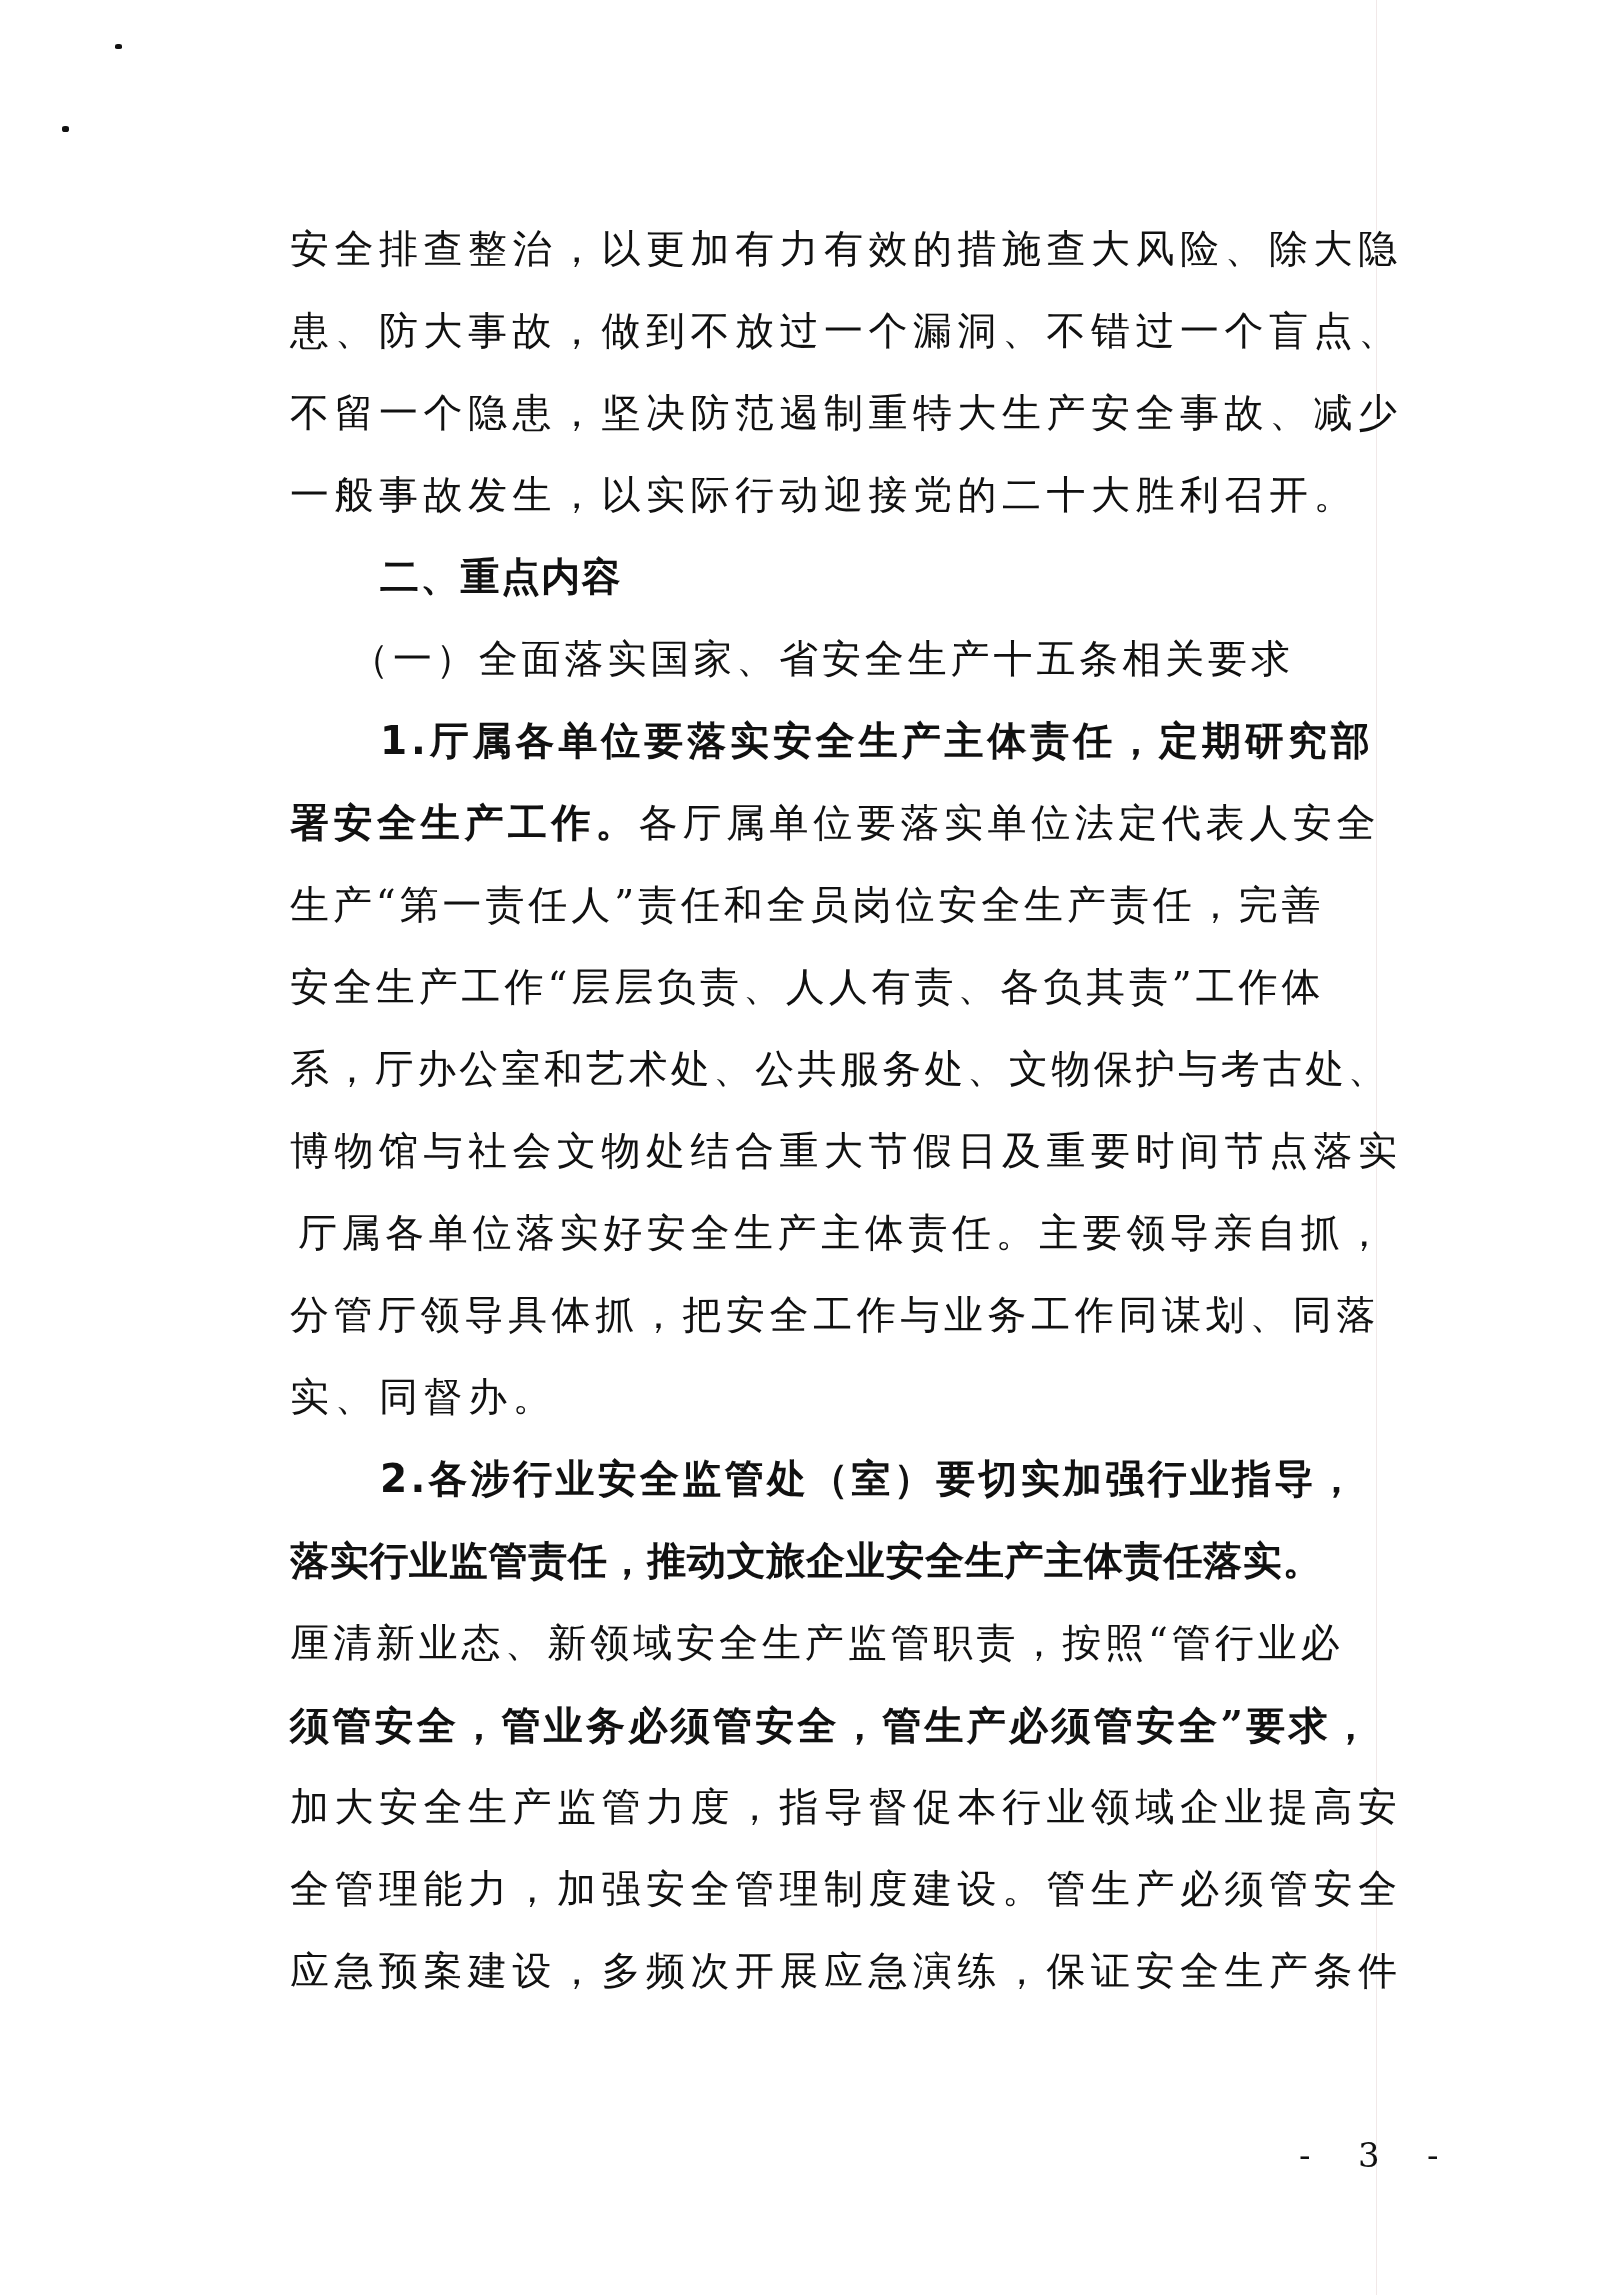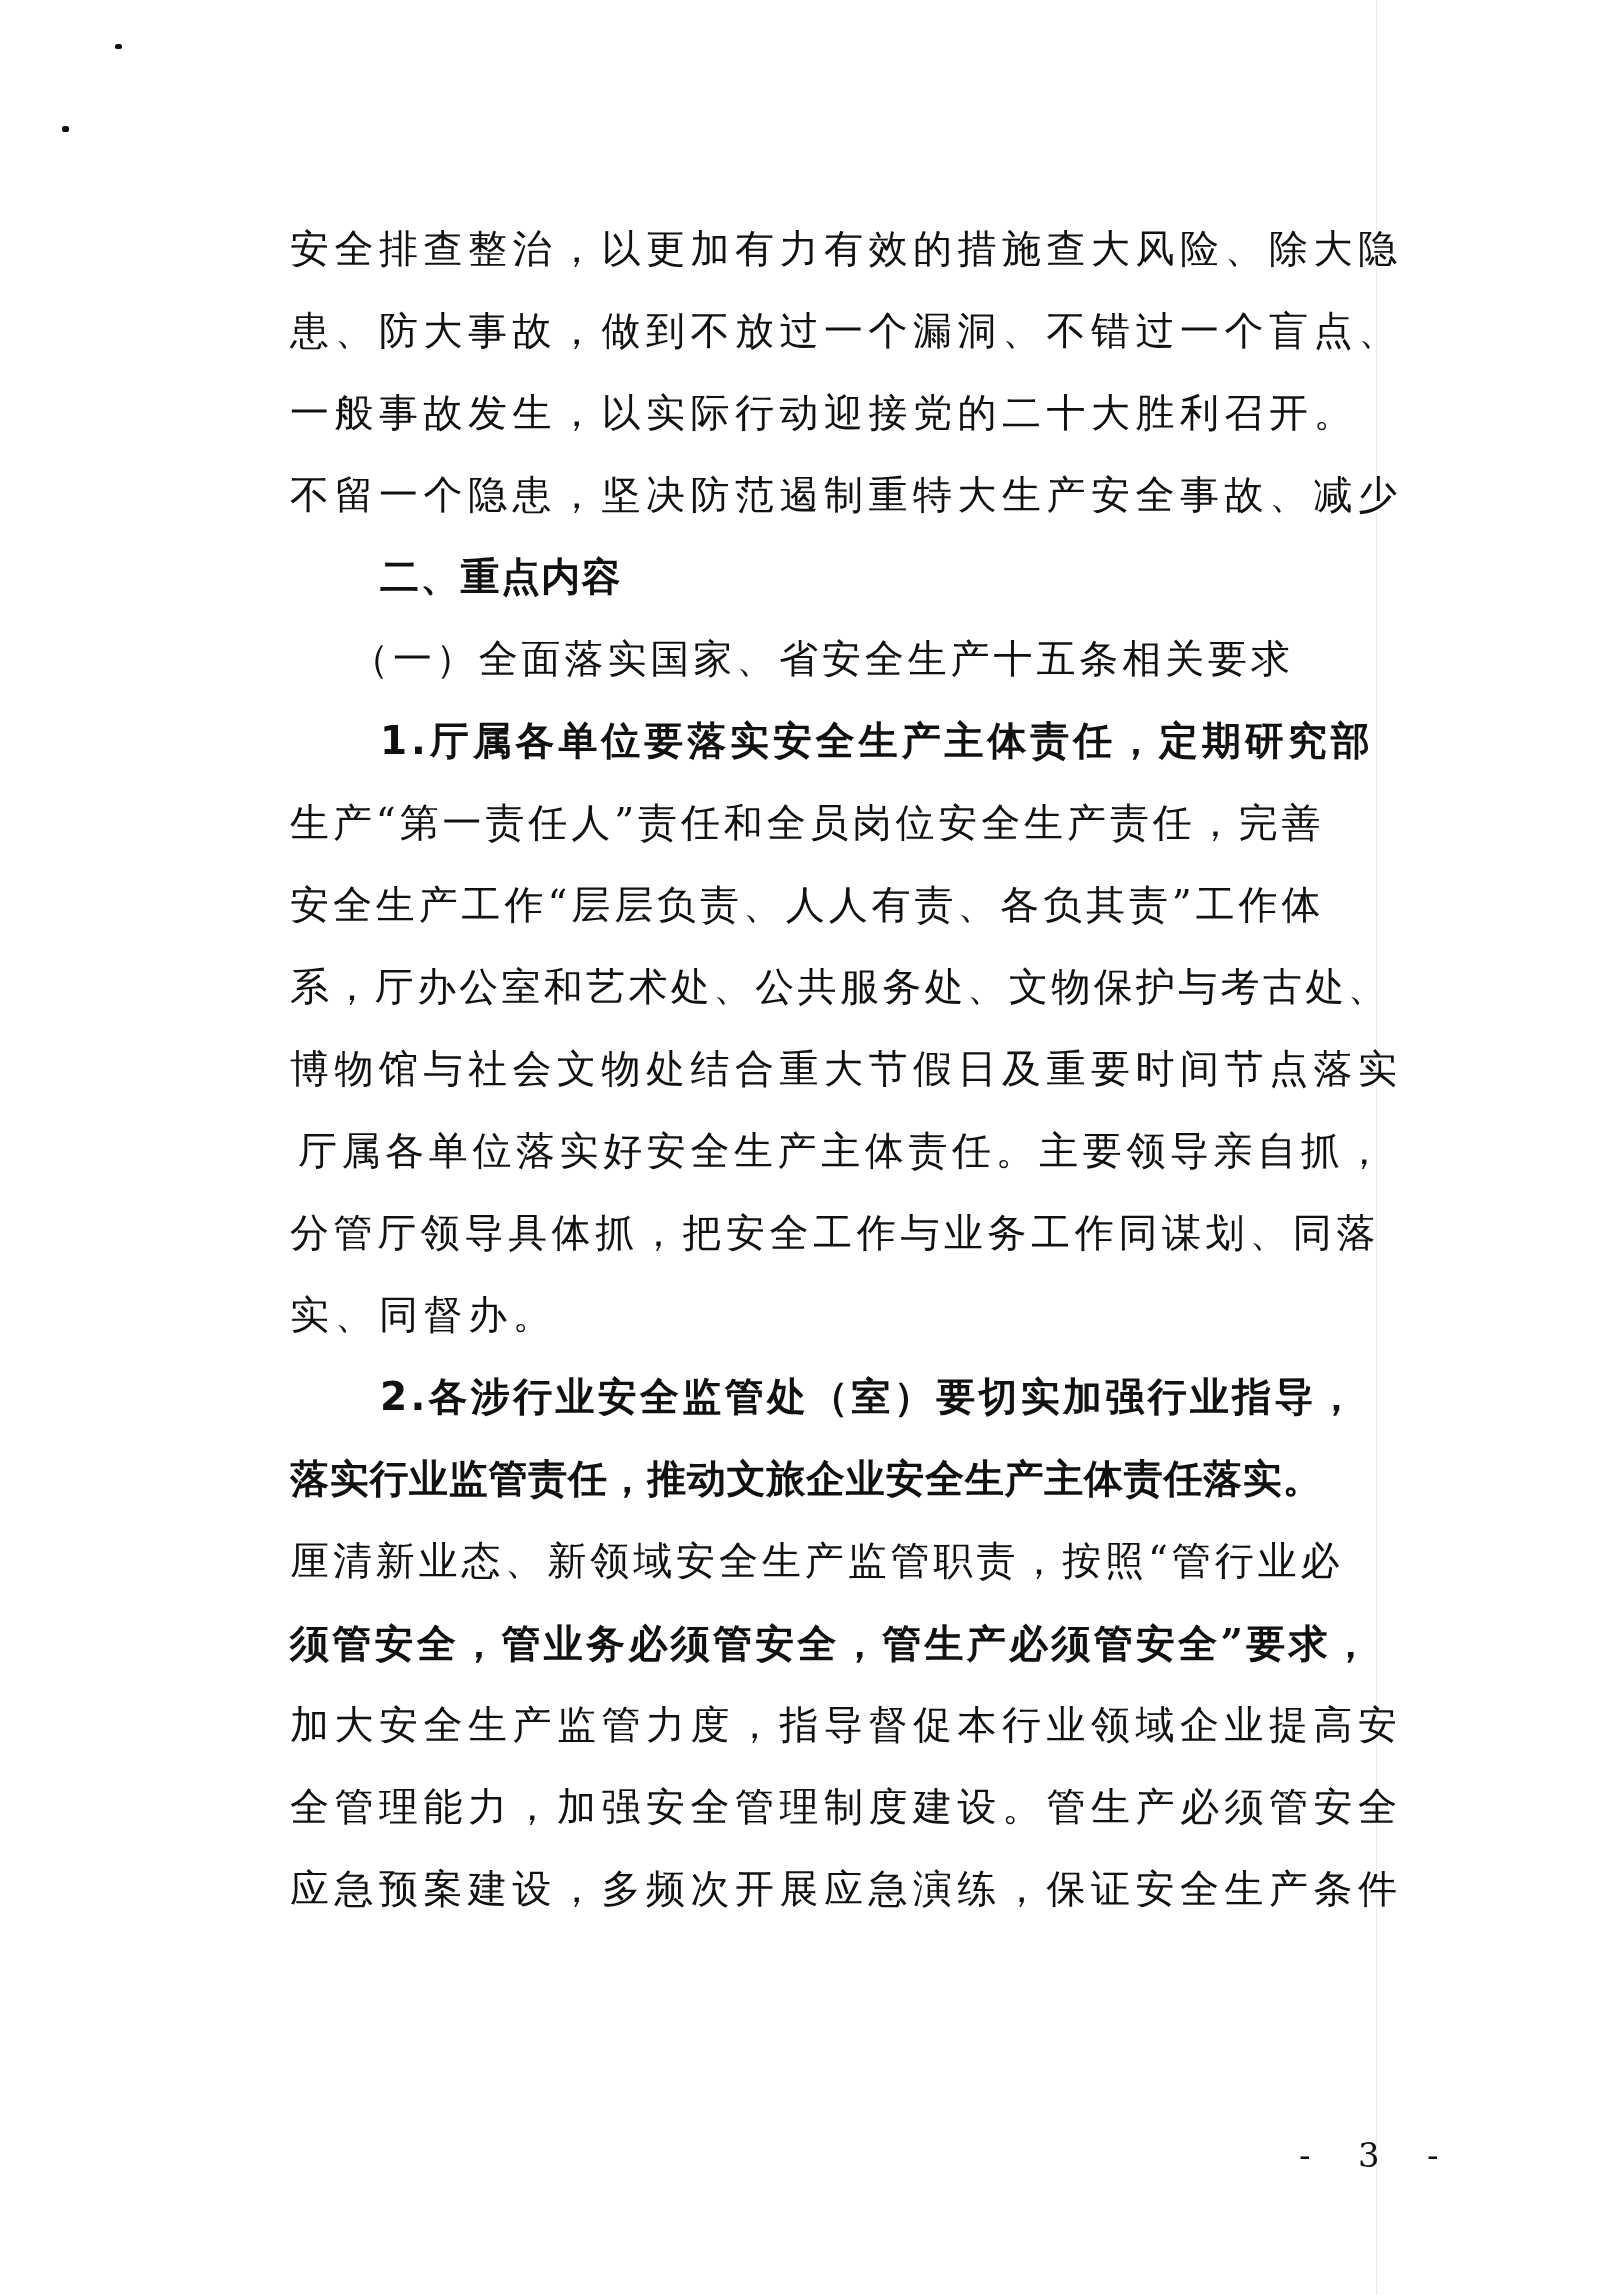--- a/index.html
+++ b/index.html
@@ -21,27 +21,30 @@
 <body>
 
 <div class="page">
   <div class="speck" style="left:115px;top:44px;width:6.5px;height:4.6px;"></div>
   <div class="speck" style="left:62px;top:126px;width:7.2px;height:5.9px;"></div>
   <div class="fold-line"></div>
 
   <div class="text-block">
     <div class="line">安全排查整治，以更加有力有效的措施查大风险、除大隐</div>
     <div class="line">患、防大事故，做到不放过一个漏洞、不错过一个盲点、</div>
+    <div class="line">不留一个隐患，坚决防范遏制重特大生产安全事故、减少</div>
     <div class="line">一般事故发生，以实际行动迎接党的二十大胜利召开。</div>
-    <div class="line">不留一个隐患，坚决防范遏制重特大生产安全事故、减少</div>
 
     <div class="line indent heading">二、重点内容</div>
     <div class="line" style="padding-left:60px;letter-spacing:3.9px;">（一）全面落实国家、省安全生产十五条相关要求</div>
 
     <div class="line indent bold" style="letter-spacing:3.9px;">1.厅属各单位要落实安全生产主体责任，定期研究部</div>
+    <div class="line" style="letter-spacing:4.6px;">
+      <span class="bold">署安全生产工作。</span><span>各厅属单位要落实单位法定代表人安全</span>
+    </div>
     <div class="line" style="letter-spacing:3.9px;">生产“第一责任人”责任和全员岗位安全生产责任，完善</div>
     <div class="line" style="letter-spacing:3.9px;">安全生产工作“层层负责、人人有责、各负其责”工作体</div>
     <div class="line" style="letter-spacing:3.3px;">系，厅办公室和艺术处、公共服务处、文物保护与考古处、</div>
     <div class="line">博物馆与社会文物处结合重大节假日及重要时间节点落实</div>
     <div class="line" style="letter-spacing:4.6px;text-align:center;">厅属各单位落实好安全生产主体责任。主要领导亲自抓，</div>
     <div class="line" style="letter-spacing:4.6px;">分管厅领导具体抓，把安全工作与业务工作同谋划、同落</div>
     <div class="line">实、同督办。</div>
 
     <div class="line indent bold" style="letter-spacing:3.3px;">2.各涉行业安全监管处（室）要切实加强行业指导，</div>
     <div class="line bold" style="letter-spacing:0.7px;">落实行业监管责任，推动文旅企业安全生产主体责任落实。</div>

